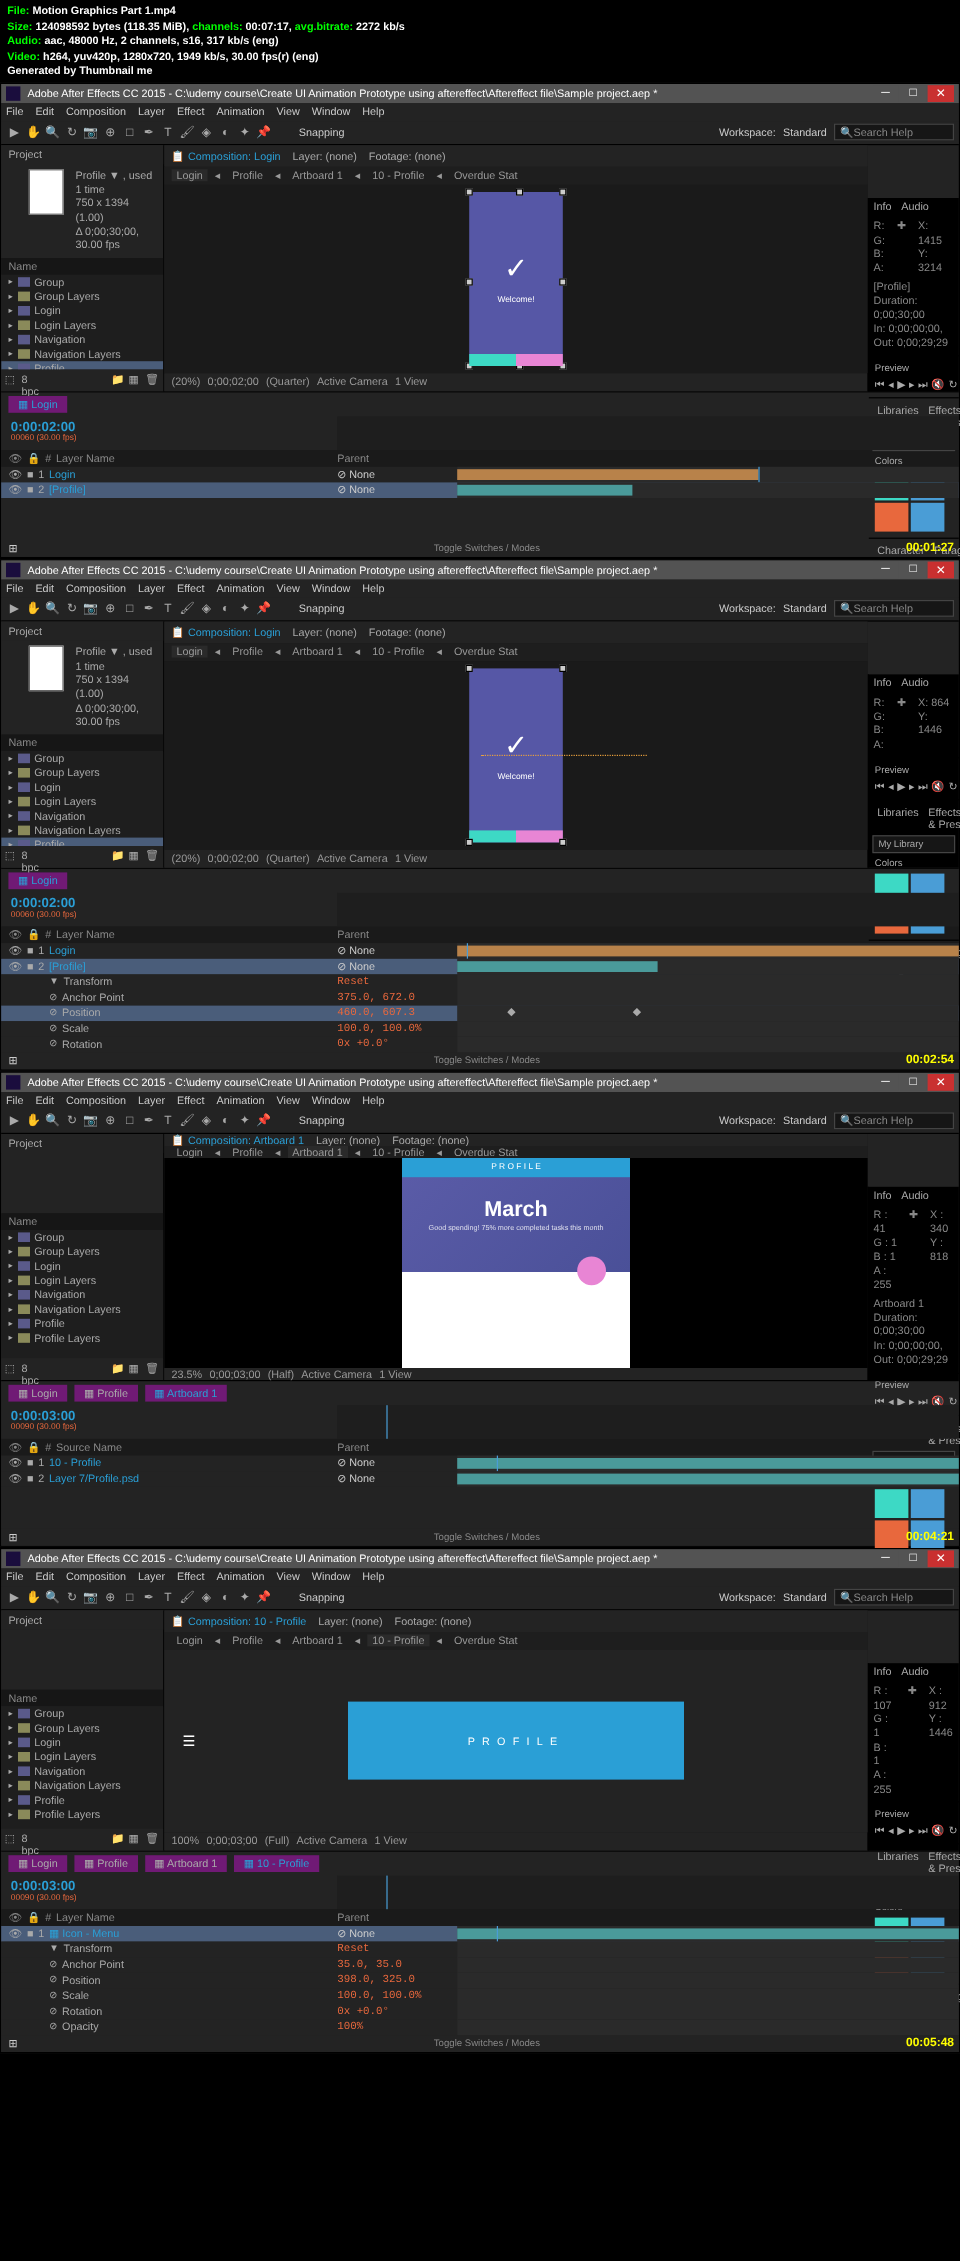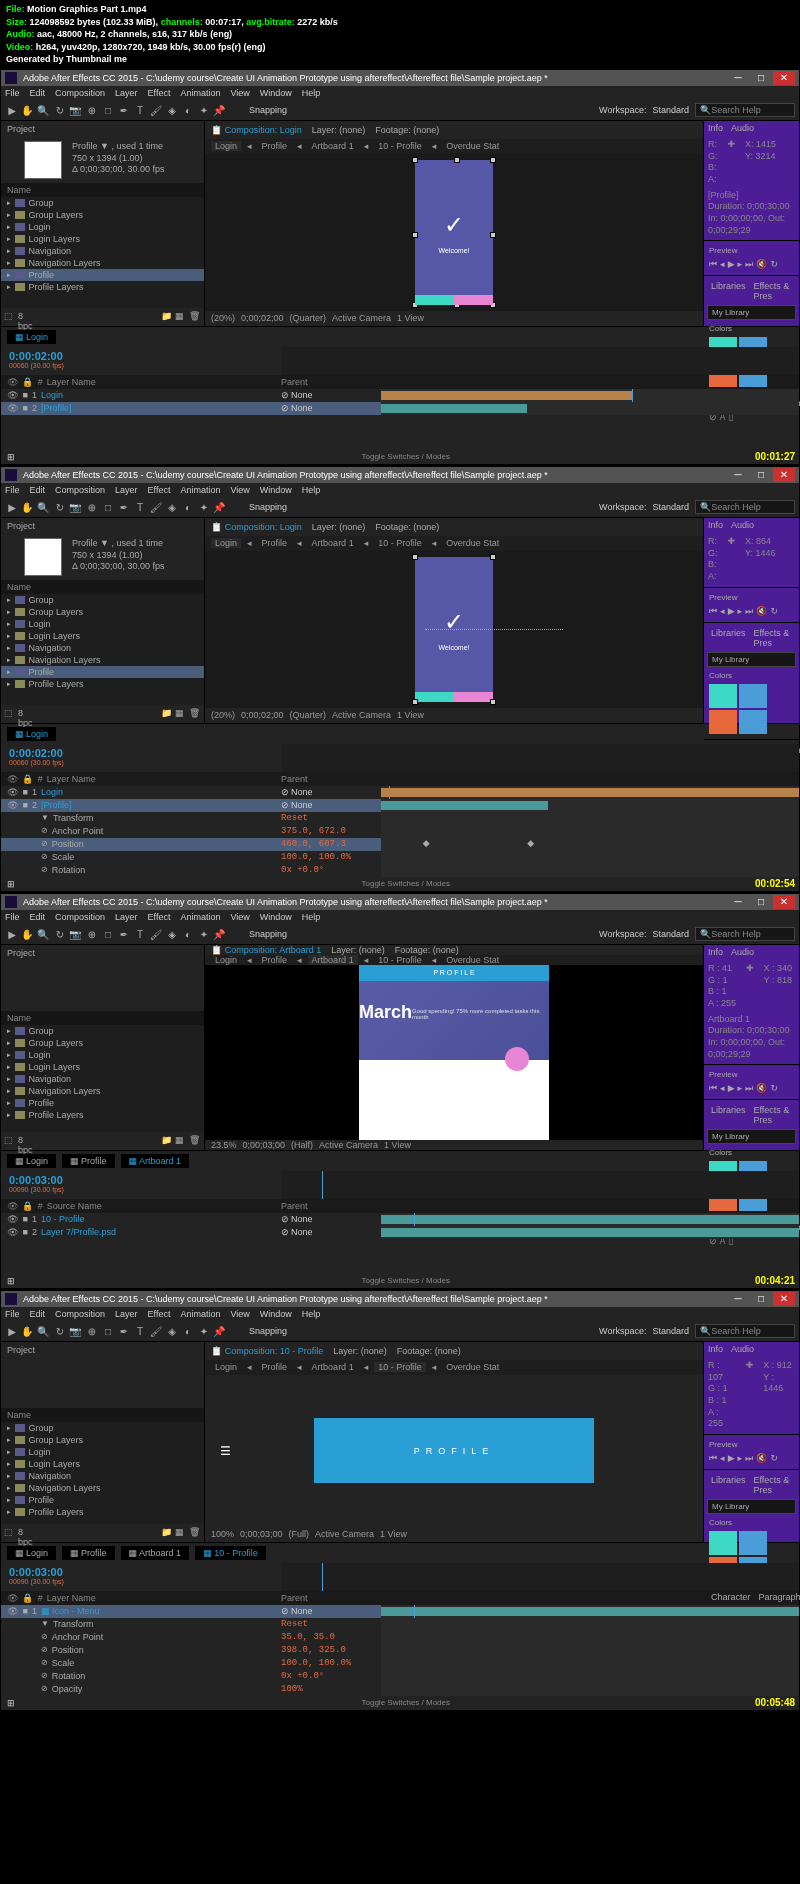--- a/index.html
+++ b/index.html
@@ -13,21 +13,21 @@
 .win-controls{margin-left:auto;display:flex;gap:1px;}
 .win-controls span{width:22px;height:14px;background:#535353;display:flex;align-items:center;justify-content:center;font-size:10px;}
 .win-controls .close{background:#c93030;color:#fff;}
 .menubar{background:#232323;height:15px;display:flex;align-items:center;padding:0 4px;gap:10px;color:#ccc;}
 .menubar span{cursor:pointer;}
 .toolbar{background:#232323;height:20px;border-bottom:1px solid #000;display:flex;align-items:center;padding:0 4px;gap:2px;}
 .tool{width:14px;height:14px;color:#aaa;display:flex;align-items:center;justify-content:center;font-size:10px;}
 .workspace-right{margin-left:auto;display:flex;align-items:center;gap:6px;}
 .search-box{background:#161616;border:1px solid #444;width:100px;height:14px;color:#888;padding:0 4px;display:flex;align-items:center;}
 .main-area{display:flex;height:205px;}
-.project-panel{width:204px;background:#232323;border-right:1px solid #000;display:flex;flex-direction:column;}
+.project-panel{width:136px;background:#232323;border-right:1px solid #000;display:flex;flex-direction:column;}
 .panel-tab{background:#232323;padding:3px 6px;color:#aaa;font-size:9px;}
 .proj-info{display:flex;padding:4px;gap:10px;margin-left:19px;}
 .proj-thumb{width:38px;height:38px;background:#fff;border:1px solid #666;}
 .proj-text{font-size:8px;color:#aaa;line-height:1.3;}
 .name-header{background:#161616;padding:2px 6px;color:#888;margin-top:auto;}
 .proj-tree{background:#1e1e1e;flex:1;overflow:hidden;}
 .tree-item{padding:1px 6px;color:#aaa;display:flex;align-items:center;gap:4px;}
 .tree-item::before{content:"▸";font-size:7px;}
 .tree-item.selected{background:#4a5d7a;}
 .folder-icon{width:10px;height:8px;background:#8a8a5a;}
@@ -44,39 +44,39 @@
 .viewer{flex:1;display:flex;align-items:center;justify-content:center;background:#1a1a1a;position:relative;}
 .canvas{background:#5657a6;position:relative;display:flex;flex-direction:column;align-items:center;justify-content:center;}
 .canvas.login{width:78px;height:145px;}
 .canvas .check{color:#fff;font-size:24px;margin-bottom:8px;}
 .canvas .welcome{color:#fff;font-size:7px;}
 .canvas .btns{position:absolute;bottom:0;display:flex;width:100%;}
 .canvas .btn1{flex:1;height:10px;background:#3dd9c5;}
 .canvas .btn2{flex:1;height:10px;background:#e885d4;}
 .handle{position:absolute;width:6px;height:6px;background:#ccc;border:1px solid #000;}
 .viewer-footer{background:#232323;height:15px;display:flex;align-items:center;padding:0 6px;gap:6px;color:#999;font-size:8px;}
-.right-panels{width:96px;background:#4c1d95;border-left:1px solid #000;display:flex;flex-direction:column;}
+.right-panels{width:76px;background:#000000;border-left:1px solid #000;display:flex;flex-direction:column;margin-top:44px;}
 .rp-tabs{display:flex;padding:2px 4px;gap:8px;color:#aaa;font-size:8px;}
 .rp-content{padding:4px;font-size:7px;color:#888;line-height:1.3;}
 .rp-content .rgb{display:flex;gap:10px;}
 .preview-sec{border-top:1px solid #000;padding:3px;}
 .preview-sec .title{color:#aaa;font-size:8px;padding:2px;}
 .play-controls{display:flex;gap:3px;padding:2px;}
 .play-controls span{color:#aaa;font-size:9px;}
 .lib-sec{border-top:1px solid #000;padding:3px;}
 .lib-dropdown{background:#161616;border:1px solid #444;padding:2px 4px;margin:2px 0;color:#aaa;font-size:8px;}
 .swatches{display:flex;flex-wrap:wrap;gap:2px;padding:2px;}
 .swatch{width:28px;height:24px;}
 .sw-teal{background:#3dd9c5;}
 .sw-blue{background:#4a9dd6;}
 .sw-orange{background:#e8683d;}
 .char-icons{display:flex;gap:3px;padding:2px;color:#888;}
 .timeline{background:#232323;border-top:1px solid #000;}
 .tl-tabs{display:flex;padding:3px 6px;gap:6px;}
-.tl-tab{background:#000000;padding:2px 8px;color:#aaa;}
+.tl-tab{background:#701a75;padding:2px 8px;color:#aaa;}
 .tl-tab.active{color:#2a9fd6;}
 .tl-time{padding:3px 8px;}
 .tl-time .tc{color:#2a9fd6;font-size:11px;font-weight:bold;}
 .tl-time .fps{color:#e8683d;font-size:7px;}
 .tl-header{display:flex;background:#1a1a1a;height:14px;align-items:center;font-size:7px;color:#888;}
 .tl-left{width:280px;display:flex;padding:0 6px;gap:4px;}
 .tl-mid{width:100px;}
 .tl-track-area{flex:1;background:#1e1e1e;position:relative;}
 .tl-row{display:flex;height:13px;align-items:center;background:#232323;}
 .tl-row.sel{background:#4a5d7a;}
@@ -85,35 +85,35 @@
 .tl-track{flex:1;background:#2a2a2a;position:relative;height:100%;}
 .bar{position:absolute;height:9px;top:2px;}
 .bar-orange{background:#b8824a;}
 .bar-teal{background:#4a9a9a;}
 .tl-prop{padding-left:40px;color:#999;font-size:8px;}
 .tl-val{color:#e8683d;font-family:Liberation Mono, monospace;}
 .tl-footer{background:#232323;height:14px;display:flex;align-items:center;padding:0 6px;gap:4px;justify-content:space-between;}
 .toggle-txt{color:#888;font-size:8px;margin:0 auto;}
 .timestamp{position:absolute;bottom:2px;right:4px;color:#ff0;font-size:10px;font-weight:bold;}
 .canvas-march{width:190px;height:175px;background:#fff;position:relative;}
-.march-top{height:95px;background:linear-gradient(135deg,#5b5ca8,#4a5098);display:flex;flex-direction:row;align-items:center;justify-content:center;color:#fff;}
+.march-top{height:95px;background:linear-gradient(135deg,#5b5ca8,#4a5098);display:flex;flex-direction:column;align-items:center;justify-content:center;color:#fff;}
 .march-bar{position:absolute;top:0;width:100%;height:16px;background:#2a9fd6;color:#fff;font-size:7px;display:flex;align-items:center;justify-content:center;}
 .march-title{font-size:18px;font-weight:bold;}
 .march-sub{font-size:6px;opacity:0.8;margin-top:3px;}
 .march-circle{position:absolute;right:20px;top:82px;width:24px;height:24px;border-radius:50%;background:#e885d4;}
 .canvas-profile{width:280px;height:65px;background:#2a9fd6;display:flex;align-items:center;justify-content:center;color:#fff;font-size:14px;letter-spacing:6px;}
 .hamburger{position:absolute;left:15px;color:#fff;font-size:12px;}
 .ruler-line{position:absolute;width:1px;height:100%;background:#4a9dd6;top:0;}
 </style>
 </head>
 <body>
 
 <div class="header-info">
 <div><span class="g">File:</span> <span class="w">Motion Graphics Part 1.mp4</span></div>
-<div><span class="g">Size:</span> <span class="w">124098592 bytes (102.33 MiB),</span> <span class="g">channels:</span> <span class="w">00:07:17,</span> <span class="g">avg.bitrate:</span> <span class="w">2272 kb/s</span></div>
+<div><span class="g">Size:</span> <span class="w">124098592 bytes (118.35 MiB),</span> <span class="g">channels:</span> <span class="w">00:07:17,</span> <span class="g">avg.bitrate:</span> <span class="w">2272 kb/s</span></div>
 <div><span class="g">Audio:</span> <span class="w">aac, 48000 Hz, 2 channels, s16, 317 kb/s (eng)</span></div>
 <div><span class="g">Video:</span> <span class="w">h264, yuv420p, 1280x720, 1949 kb/s, 30.00 fps(r) (eng)</span></div>
 <div class="w">Generated by Thumbnail me</div>
 </div>
 
 <div class="ae-window">
 <div class="titlebar">
 <div class="icon"></div>
 <span>Adobe After Effects CC 2015 - C:\udemy course\Create UI Animation Prototype using aftereffect\Aftereffect file\Sample project.aep *</span>
 <div class="win-controls">

